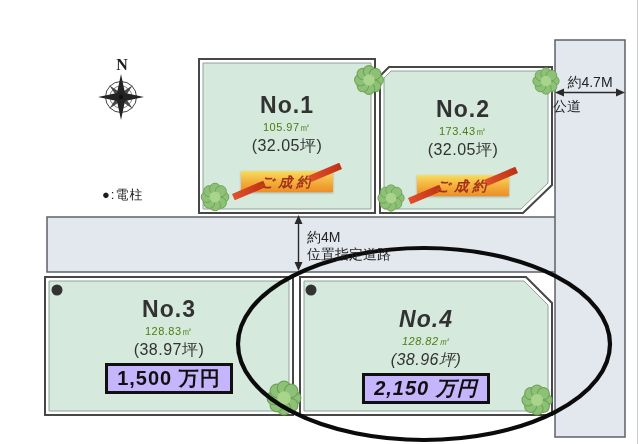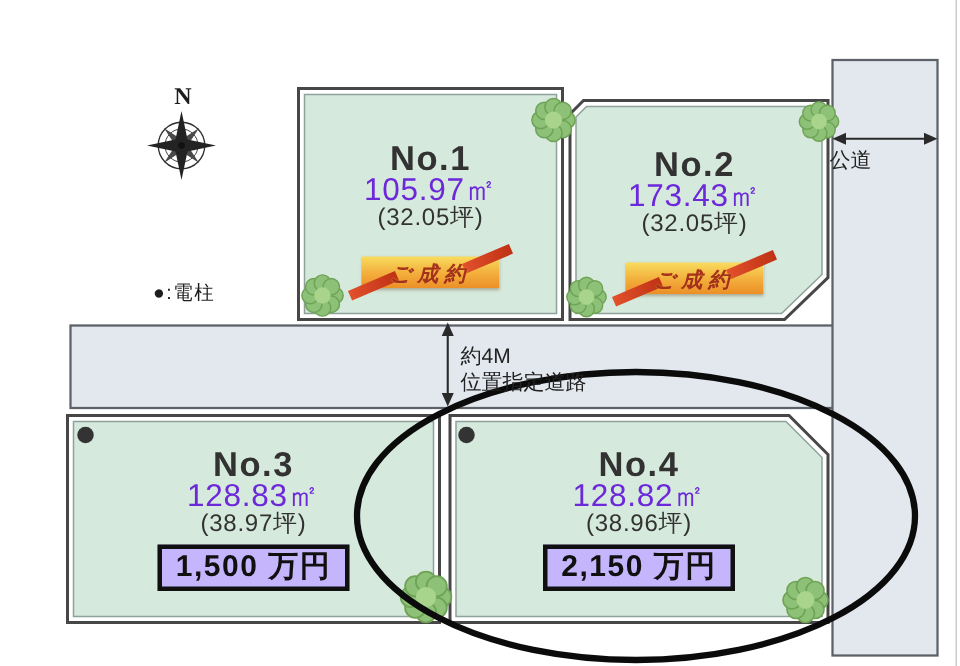--- a/index.html
+++ b/index.html
@@ -2,21 +2,21 @@
 <html><head>
 <meta charset="utf-8">
 <style>
   html,body{margin:0;padding:0;background:#fff;}
   .canvas{position:relative;width:640px;height:444px;background:#ffffff;overflow:hidden;
           font-family:"Liberation Sans","DejaVu Sans",sans-serif;color:#2c2c2c;}
   .plan-svg{position:absolute;left:0;top:0;}
   .ov{position:absolute;}
   .lot-text{position:absolute;text-align:center;line-height:1;}
   .lot-title{font-size:23px;font-weight:600;letter-spacing:1px;color:#323232;line-height:25px;}
-  .lot-area{font-size:21px;letter-spacing:0.5px;line-height:18px;color:#6d28d9;}
+  .lot-area{font-size:11px;letter-spacing:0.5px;line-height:18px;color:#4d7c0f;}
   .lot-tsubo{font-size:16px;letter-spacing:0.5px;line-height:19px;color:#323232;}
   .banner{position:relative;margin:16px auto 0;width:92px;height:21px;
           background:linear-gradient(180deg,#f8dc5e 0%,#f3b13e 50%,#ec8f27 100%);
           display:flex;align-items:center;justify-content:center;
           box-shadow:0 1px 2px rgba(90,50,0,.35);}
   .banner::before,.banner::after{content:"";position:absolute;height:7px;width:34px;
           background:linear-gradient(100deg,#e2512c,#bf3115);}
   .banner::before{left:-9px;bottom:-2px;transform:rotate(-23deg);}
   .banner::after{right:-9px;top:-2px;transform:rotate(-23deg);}
   .banner span{position:relative;z-index:1;font-size:14px;font-weight:bold;font-style:italic;
@@ -106,20 +106,21 @@
     <use href="#bush" transform="translate(284,398) scale(1.35)"></use>
     <use href="#bush" transform="translate(537,400) scale(1.2)"></use>
 
     <ellipse cx="424" cy="344" rx="186" ry="96" fill="none" stroke="#0b0b0b" stroke-width="4.2"></ellipse>
   </svg>
 
   <div class="ov north-label" style="left:112px;top:56px;width:20px;text-align:center;">N</div>
 
   <div class="ov pole-legend" style="left:102px;top:186px;">●:電柱</div>
 
+  <div class="ov road-label" style="left:553px;top:74px;width:74px;text-align:center;">約4.7M</div>
   <div class="ov road-label" style="left:553px;top:98px;width:74px;text-align:left;">公道</div>
 
   <div class="ov road-label" style="left:307px;top:229px;">約4M</div>
   <div class="ov road-label" style="left:307px;top:246px;">位置指定道路</div>
 
   <div class="lot-text" style="left:199px;top:93px;width:176px;">
     <div class="lot-title">No.1</div>
     <div class="lot-area">105.97㎡</div>
     <div class="lot-tsubo">(32.05坪)</div>
     <div class="banner">
@@ -138,21 +139,21 @@
 
   <div class="lot-text" style="left:45px;top:297px;width:248px;">
     <div class="lot-title">No.3</div>
     <div class="lot-area">128.83㎡</div>
     <div class="lot-tsubo">(38.97坪)</div>
     <div class="price-wrap">
       <div class="price-box">1,500 万円</div>
     </div>
   </div>
 
-  <div class="lot-text" style="left:300px;top:297px;width:252px;">
+  <div class="lot-text" style="left:300px;top:307px;width:252px;font-style:italic;">
     <div class="lot-title">No.4</div>
     <div class="lot-area">128.82㎡</div>
     <div class="lot-tsubo">(38.96坪)</div>
     <div class="price-wrap">
       <div class="price-box">2,150 万円</div>
     </div>
   </div>
 
   <div class="scan-edge"></div>
 </div>

